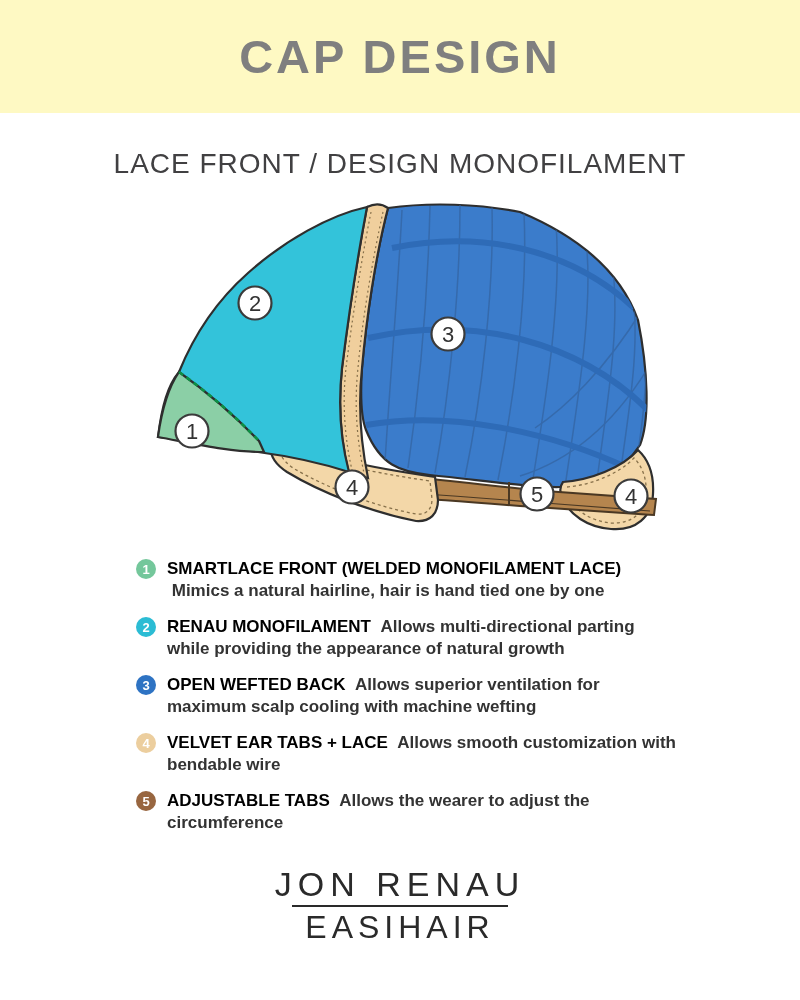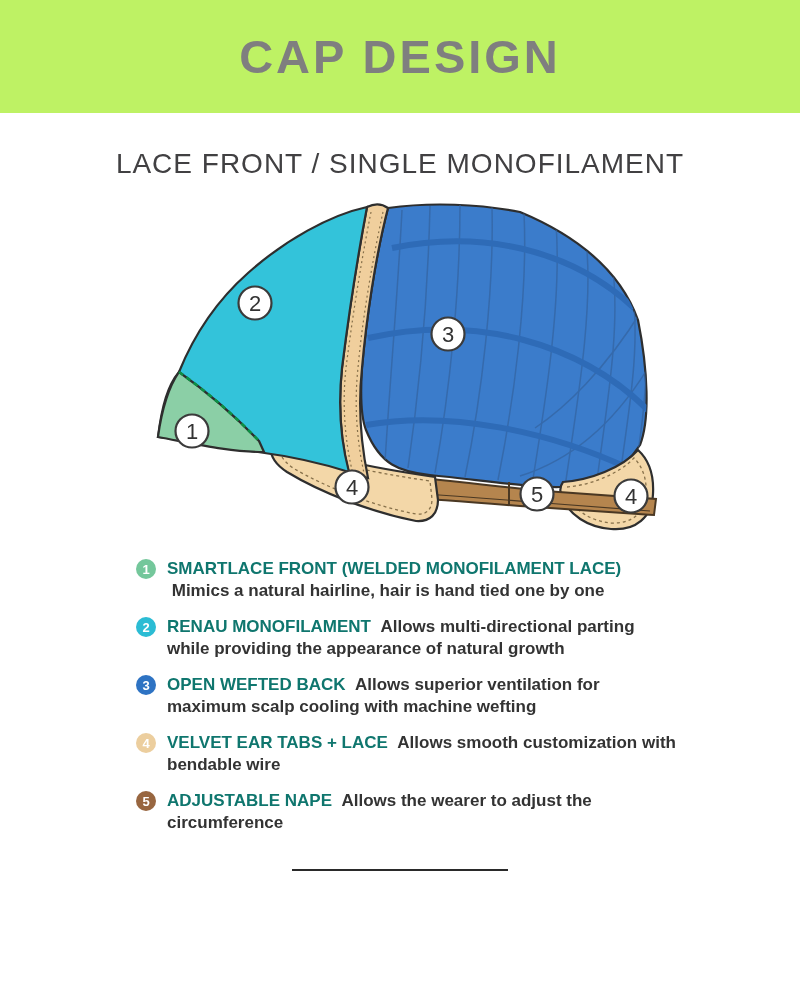--- a/index.html
+++ b/index.html
@@ -2,21 +2,21 @@
 <html><head>
 <meta charset="utf-8">
 <style>
   html,body{margin:0;padding:0;}
   body{
     width:800px;height:1000px;position:relative;background:#ffffff;
     font-family:"Liberation Sans", sans-serif;overflow:hidden;
   }
   .header{
     position:absolute;left:0;top:0;width:800px;height:113px;
-    background:#bef264;display:flex;align-items:center;justify-content:center;
+    background:#fef9c3;display:flex;align-items:center;justify-content:center;
   }
   .header h1{
     margin:0;font-size:47px;font-weight:bold;color:#7f7f7f;letter-spacing:3px;
   }
   .subtitle{
     position:absolute;left:0;top:148px;width:800px;text-align:center;
     font-size:28px;color:#414042;letter-spacing:1px;font-weight:400;
   }
   .diagram-svg{position:absolute;left:0;top:0;width:800px;height:1000px;}
   .legend{
@@ -25,21 +25,21 @@
   .legend-item{display:flex;margin-bottom:15px;}
   .legend-bullet{
     flex:0 0 auto;width:20px;height:20px;border-radius:50%;
     color:#ffffff;font-size:13px;font-weight:bold;
     display:flex;align-items:center;justify-content:center;
     margin-right:11px;margin-top:1px;
   }
   .legend-text{
     font-size:17px;line-height:21.5px;color:#333333;width:512px;
   }
-  .legend-title{font-weight:bold;color:#0f766e;}
+  .legend-title{font-weight:bold;color:#000000;}
   .legend-desc{font-weight:bold;}
   .footer{
     position:absolute;left:0;top:866px;width:800px;text-align:center;color:#2a2a2a;
   }
   .brand-top{
     font-size:34px;letter-spacing:6px;font-weight:400;line-height:36px;
   }
   .brand-divider{
     width:216px;height:2px;background:#2a2a2a;margin:3px auto 3px auto;
   }
@@ -47,21 +47,21 @@
     font-size:32px;letter-spacing:5px;font-weight:400;line-height:34px;
   }
 </style>
 </head>
 <body>
 
 <div class="header">
   <h1>CAP DESIGN</h1>
 </div>
 
-<div class="subtitle">LACE FRONT / SINGLE MONOFILAMENT</div>
+<div class="subtitle">LACE FRONT / DESIGN MONOFILAMENT</div>
 
 <svg class="diagram-svg" viewBox="0 0 800 1000" xmlns="http://www.w3.org/2000/svg">
   <defs>
     <clipPath id="blueClip">
       <path d="M 388,208
                C 430,202 480,204 520,212
                C 575,235 620,270 638,320
                C 648,370 650,420 640,445
                C 625,468 600,485 560,487
                C 530,488 480,480 430,475
@@ -225,21 +225,23 @@
   <div class="legend-item">
     <div class="legend-bullet" style="background:#ECCE9E">4</div>
     <div class="legend-text">
       <span class="legend-title">VELVET EAR TABS + LACE</span>
       <span class="legend-desc">&nbsp;</span><span class="legend-desc">Allows smooth customization with bendable wire</span>
     </div>
   </div>
   <div class="legend-item">
     <div class="legend-bullet" style="background:#986640">5</div>
     <div class="legend-text">
-      <span class="legend-title">ADJUSTABLE NAPE</span>
+      <span class="legend-title">ADJUSTABLE TABS</span>
       <span class="legend-desc">&nbsp;</span><span class="legend-desc">Allows the wearer to adjust the circumference</span>
     </div>
   </div>
 </div>
 
 <div class="footer">
+  <div class="brand-top">JON RENAU</div>
   <div class="brand-divider"></div>
+  <div class="brand-bottom">EASIHAIR</div>
 </div>
 
 </body></html>

